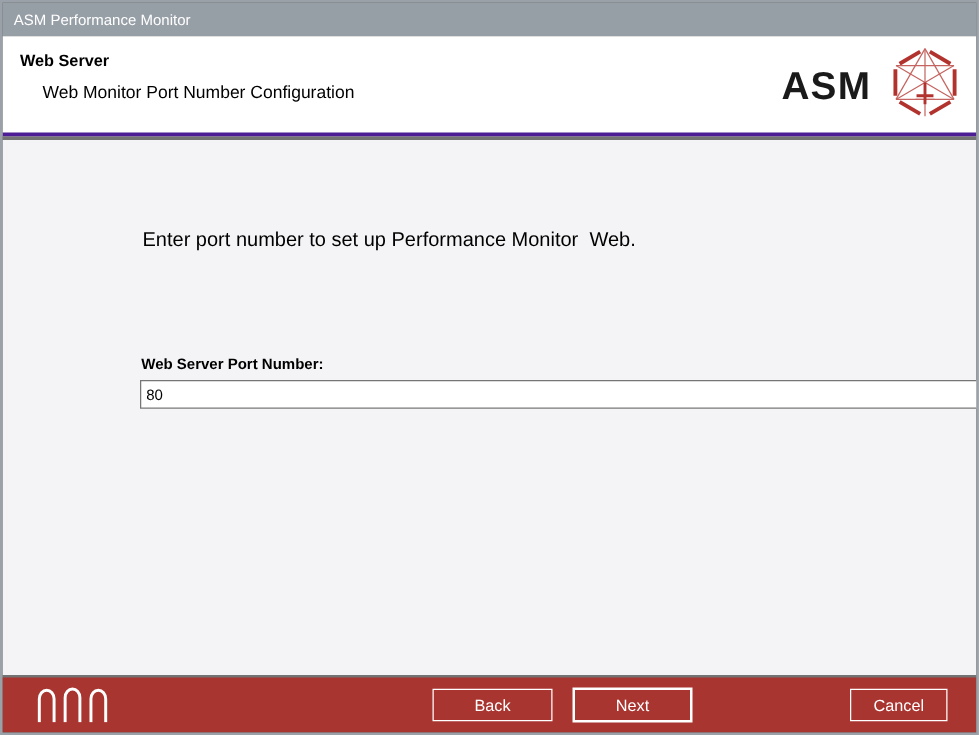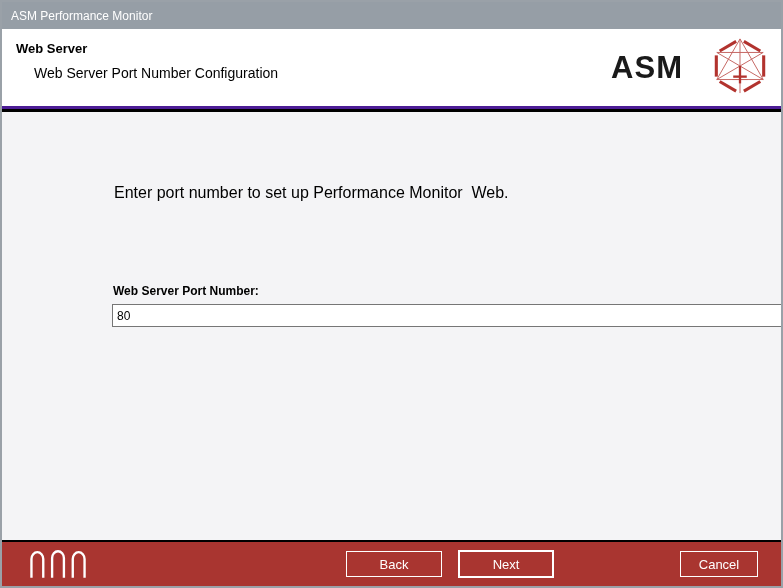--- a/index.html
+++ b/index.html
@@ -1,33 +1,33 @@
 <!DOCTYPE html>
 <html><head>
 <meta charset="utf-8">
 <style>
   * { margin:0; padding:0; box-sizing:border-box; }
   html,body { width:783px; height:588px; background:#fff; font-family:"Liberation Sans", sans-serif; }
   .window {
     position:relative; width:783px; height:588px;
-    border:2px solid #9AA1A8; background:#000000; overflow:hidden;
+    border:2px solid #9AA1A8; background:#737373; overflow:hidden;
   }
   .titlebar {
     position:absolute; left:0; top:0; right:0; height:27px;
     background:#969EA6; display:flex; align-items:center; padding-left:9px;
   }
   .titlebar-text { color:#fff; font-size:12px; }
   .header {
     position:absolute; left:0; top:27px; right:0; height:80px;
     background:#fff; border-bottom:3px solid #4c1d95;
   }
   .header-titles { position:absolute; left:14px; top:12px; }
   .header-title { font-size:13px; font-weight:bold; color:#000; }
   .header-subtitle { font-size:14px; color:#000; margin-top:9px; margin-left:18px; }
-  .logo { position:absolute; right:12px; top:8px; display:flex; align-items:center; gap:28px; }
+  .logo { position:absolute; right:12px; top:8px; display:flex; align-items:center; gap:14px; }
   .logo-text { font-size:31px; font-weight:600; color:#1a1a1a; letter-spacing:1px; }
   .content {
     position:absolute; left:0; top:110px; right:0; bottom:46px;
     background:#F4F4F6;
   }
   .instruction {
     position:absolute; left:112px; top:72px;
     font-size:16px; color:#000; white-space:pre-wrap;
   }
   .port-label {
@@ -58,21 +58,21 @@
 
 <div class="window">
 
   <div class="titlebar">
     <span class="titlebar-text">ASM Performance Monitor</span>
   </div>
 
   <div class="header">
     <div class="header-titles">
       <div class="header-title">Web Server</div>
-      <div class="header-subtitle">Web Server Port Number Configuration</div>
+      <div class="header-subtitle">Web Monitor Port Number Configuration</div>
     </div>
     <div class="logo">
       <span class="logo-text">ASM</span>
       <span>
         <svg width="58" height="58" viewBox="0 0 60 60" fill="none">
 
           <g stroke="#B2332E" stroke-width="3.2">
             <line x1="26" y1="4.5" x2="9" y2="14.5"></line>
             <line x1="34" y1="4.5" x2="51" y2="14.5"></line>
             <line x1="5.5" y1="19" x2="5.5" y2="41"></line>

